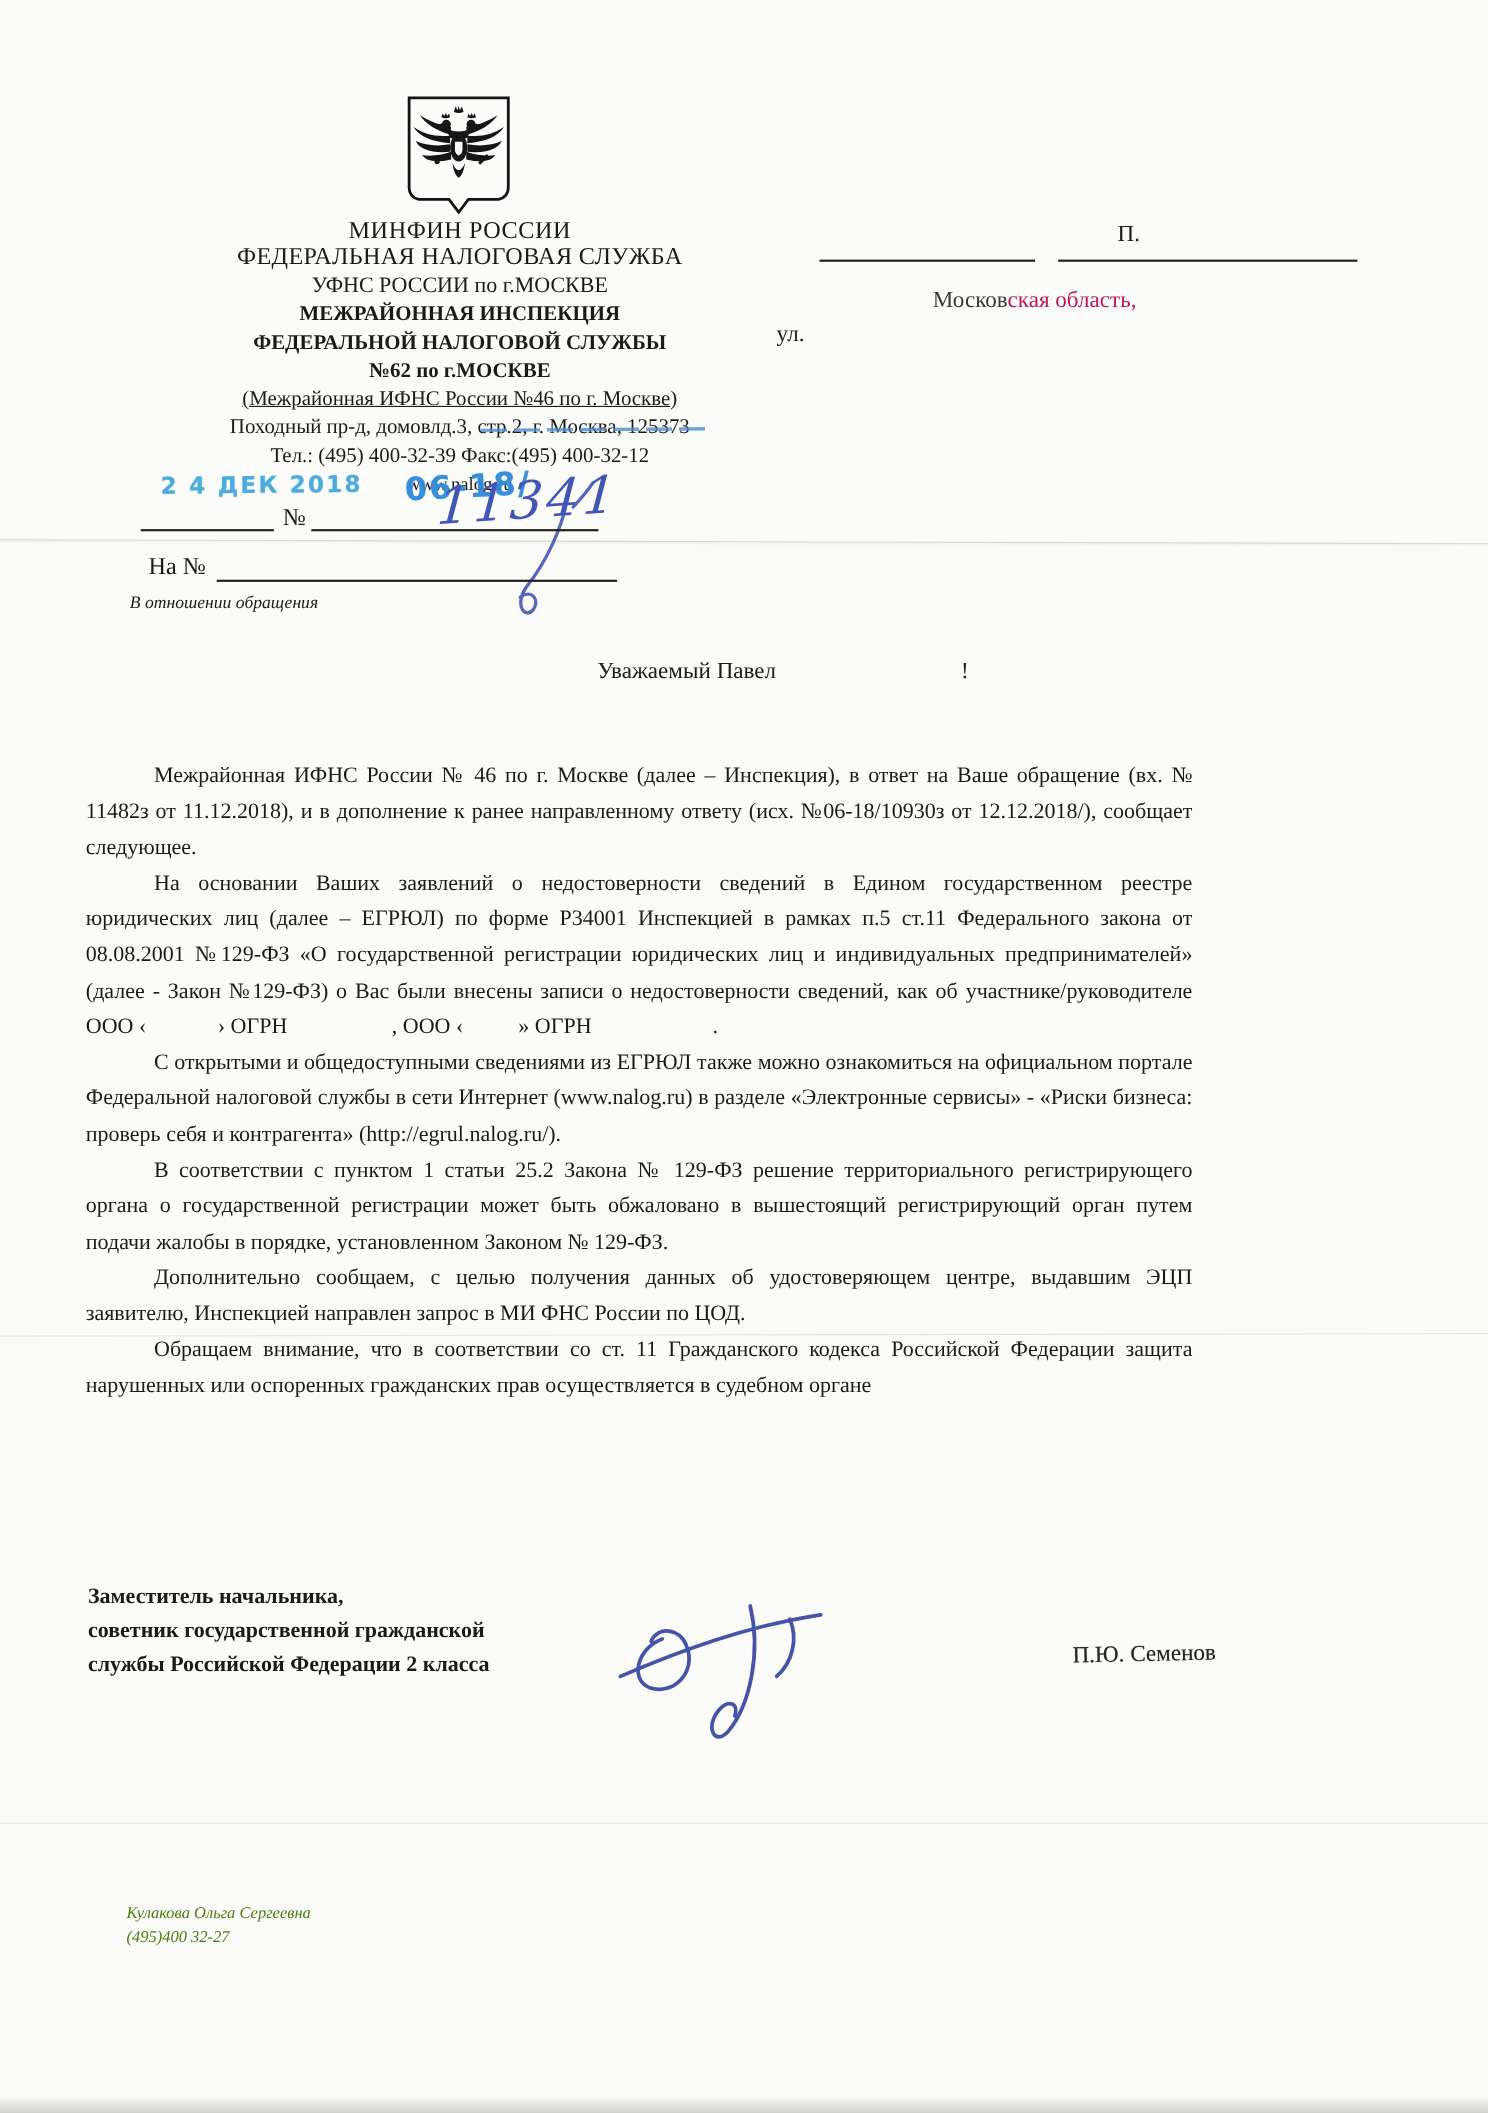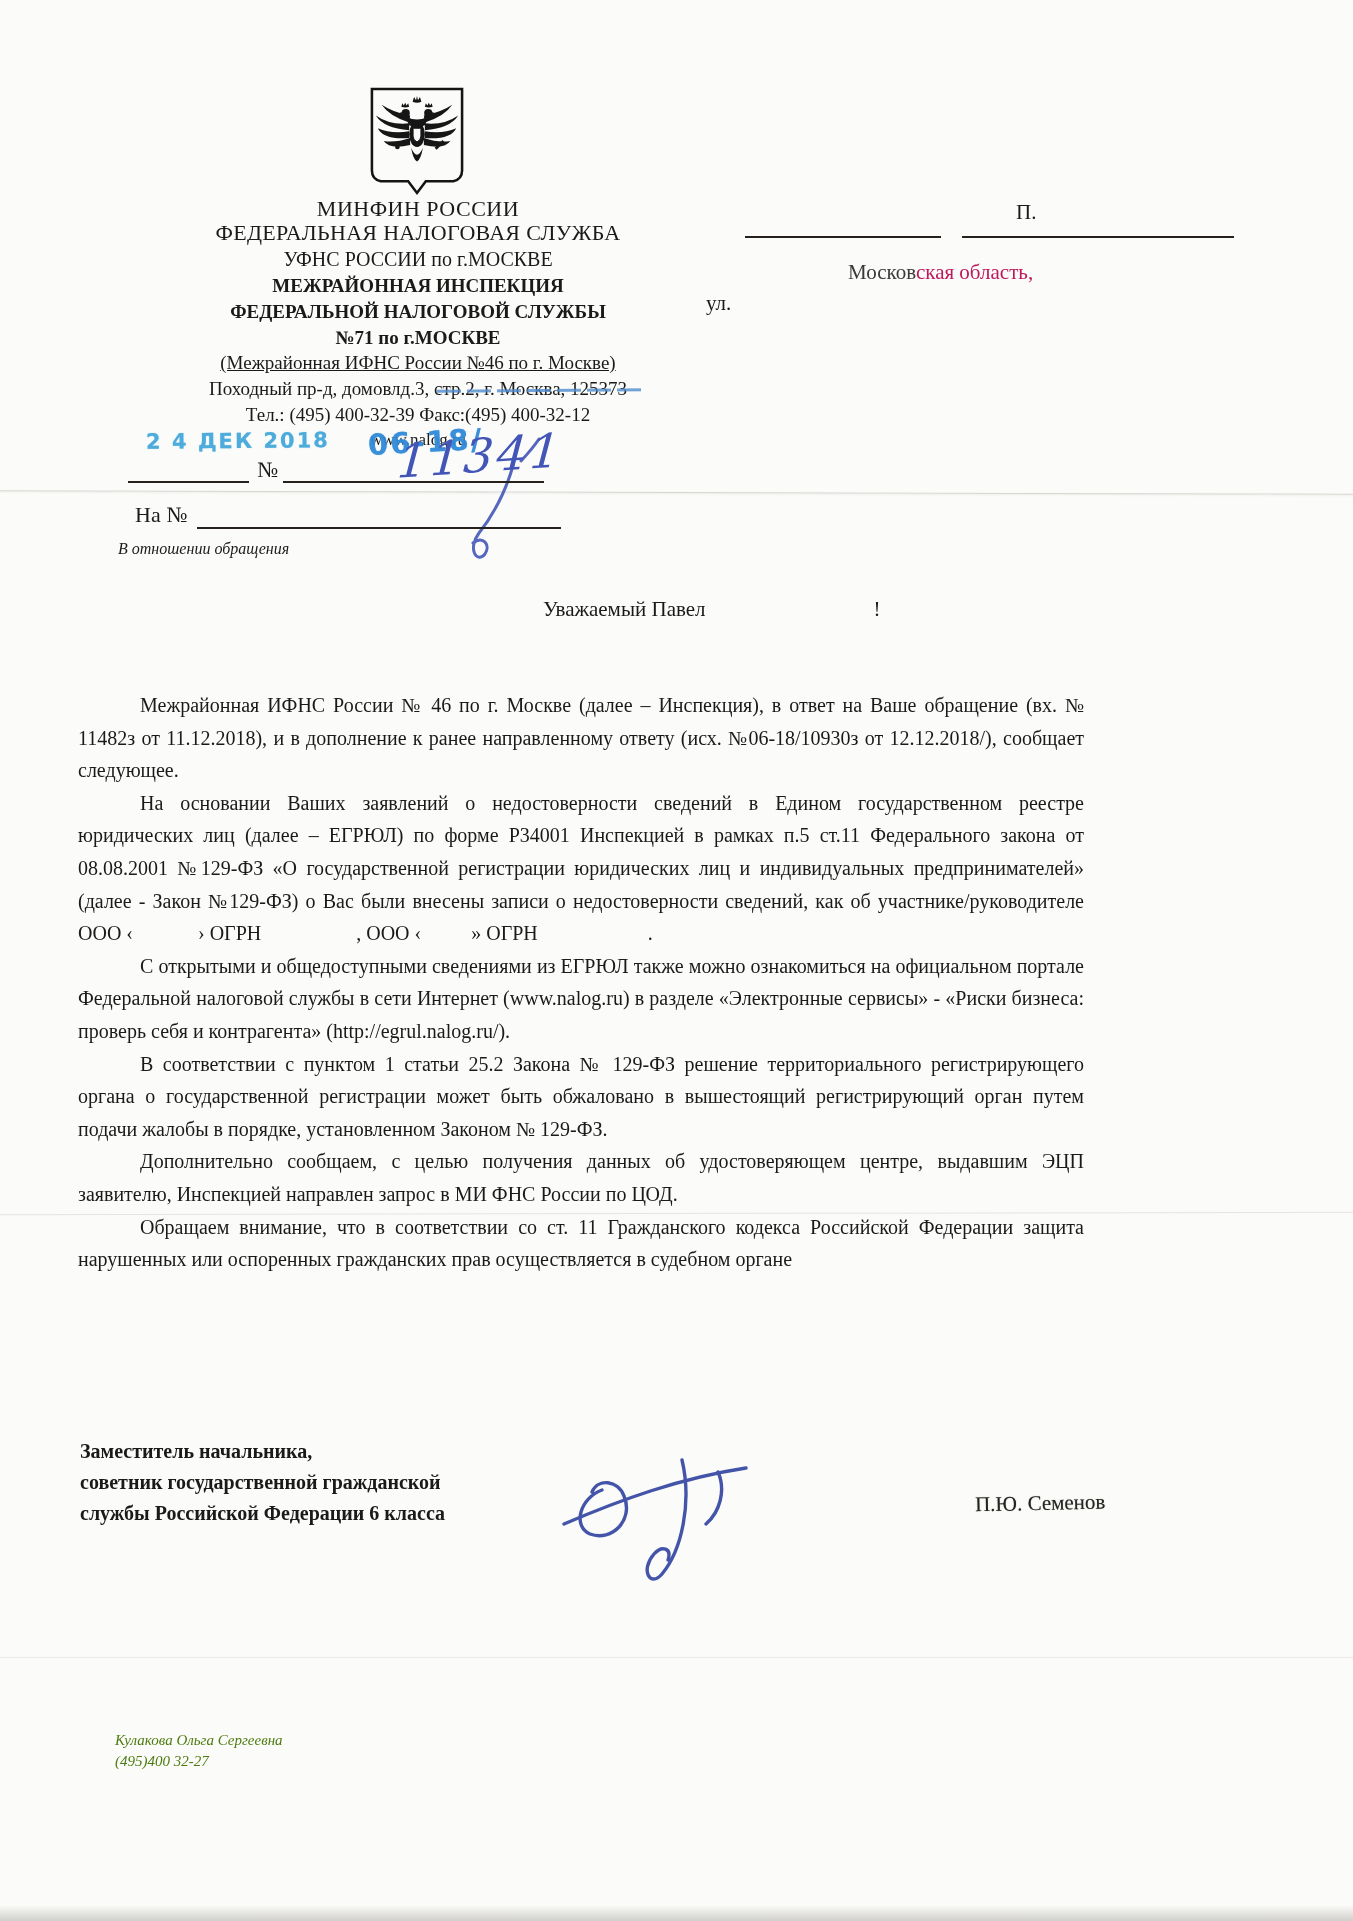--- a/index.html
+++ b/index.html
@@ -112,21 +112,21 @@
       <circle cx="30" cy="63" r="2.4"></circle>
       <path d="M68,64 l8,-8 2,2 -8,8 z"></path>
     </g>
   </svg>
 
   <div class="hdr service">ФЕДЕРАЛЬНАЯ НАЛОГОВАЯ СЛУЖБА</div>
   <div class="hdr ministry">МИНФИН РОССИИ</div>
   <div class="hdr department">УФНС РОССИИ по г.МОСКВЕ</div>
   <div class="hdr insp1">МЕЖРАЙОННАЯ ИНСПЕКЦИЯ</div>
   <div class="hdr insp2">ФЕДЕРАЛЬНОЙ НАЛОГОВОЙ СЛУЖБЫ</div>
-  <div class="hdr insp3">№71 по г.МОСКВЕ</div>
+  <div class="hdr insp3">№62 по г.МОСКВЕ</div>
   <div class="hdr shortname">(Межрайонная ИФНС России №46 по г. Москве)</div>
   <div class="hdr address">Походный пр-д, домовлд.3, стр.2, г. Москва, 125373</div>
   <div class="hdr phone">Тел.: (495) 400-32-39 Факс:(495) 400-32-12</div>
   <div class="hdr website">www.nalog.ru</div>
   <div class="strike"></div>
 
   <div class="stamp-date">2 4 ДЕК 2018</div>
   <div class="stamp-prefix">06-18/</div>
   <div class="hand-number">11341</div>
   <svg class="hand-flourish" width="130" height="150" viewBox="0 0 130 150">
@@ -156,21 +156,21 @@
     <p>На основании Ваших заявлений о недостоверности сведений в Едином государственном реестре юридических лиц (далее – ЕГРЮЛ) по форме Р34001 Инспекцией в рамках п.5 ст.11 Федерального закона от 08.08.2001 №129-ФЗ «О государственной регистрации юридических лиц и индивидуальных предпринимателей» (далее - Закон №129-ФЗ) о Вас были внесены записи о недостоверности сведений, как об участнике/руководителе ООО ‹&nbsp;&nbsp;&nbsp;&nbsp;&nbsp;&nbsp;&nbsp;&nbsp;&nbsp;&nbsp;&nbsp;&nbsp;&nbsp;› ОГРН&nbsp;&nbsp;&nbsp;&nbsp;&nbsp;&nbsp;&nbsp;&nbsp;&nbsp;&nbsp;&nbsp;&nbsp;&nbsp;&nbsp;&nbsp;&nbsp;&nbsp;&nbsp;&nbsp;, ООО ‹&nbsp;&nbsp;&nbsp;&nbsp;&nbsp;&nbsp;&nbsp;&nbsp;&nbsp;&nbsp;» ОГРН&nbsp;&nbsp;&nbsp;&nbsp;&nbsp;&nbsp;&nbsp;&nbsp;&nbsp;&nbsp;&nbsp;&nbsp;&nbsp;&nbsp;&nbsp;&nbsp;&nbsp;&nbsp;&nbsp;&nbsp;&nbsp;&nbsp;.</p>
     <p>С открытыми и общедоступными сведениями из ЕГРЮЛ также можно ознакомиться на официальном портале Федеральной налоговой службы в сети Интернет (www.nalog.ru) в разделе «Электронные сервисы» - «Риски бизнеса: проверь себя и контрагента» (http://egrul.nalog.ru/).</p>
     <p>В соответствии с пунктом 1 статьи 25.2 Закона № 129-ФЗ решение территориального регистрирующего органа о государственной регистрации может быть обжаловано в вышестоящий регистрирующий орган путем подачи жалобы в порядке, установленном Законом № 129-ФЗ.</p>
     <p>Дополнительно сообщаем, с целью получения данных об удостоверяющем центре, выдавшим ЭЦП заявителю, Инспекцией направлен запрос в МИ ФНС России по ЦОД.</p>
     <p>Обращаем внимание, что в соответствии со ст. 11 Гражданского кодекса Российской Федерации защита нарушенных или оспоренных гражданских прав осуществляется в судебном органе</p>
   </div>
 
   <div class="sig-block">
     <div>Заместитель начальника,</div>
     <div>советник государственной гражданской</div>
-    <div>службы Российской Федерации 6 класса</div>
+    <div>службы Российской Федерации 2 класса</div>
   </div>
 
   <svg class="sig-stroke" width="220" height="160" viewBox="0 0 220 160">
     <g stroke="#2b3f9e" stroke-width="3.4" fill="none" stroke-linecap="round" opacity=".88">
       <path d="M52,52 C30,60 22,88 40,96 C62,104 84,82 74,58 C68,42 48,40 42,54"></path>
       <path d="M14,86 C70,62 130,40 196,30"></path>
       <path d="M132,22 C142,64 132,112 112,136 C100,150 90,132 104,116 C112,107 122,110 118,122"></path>
       <path d="M168,34 C176,52 170,74 156,86"></path>
     </g>
   </svg>

